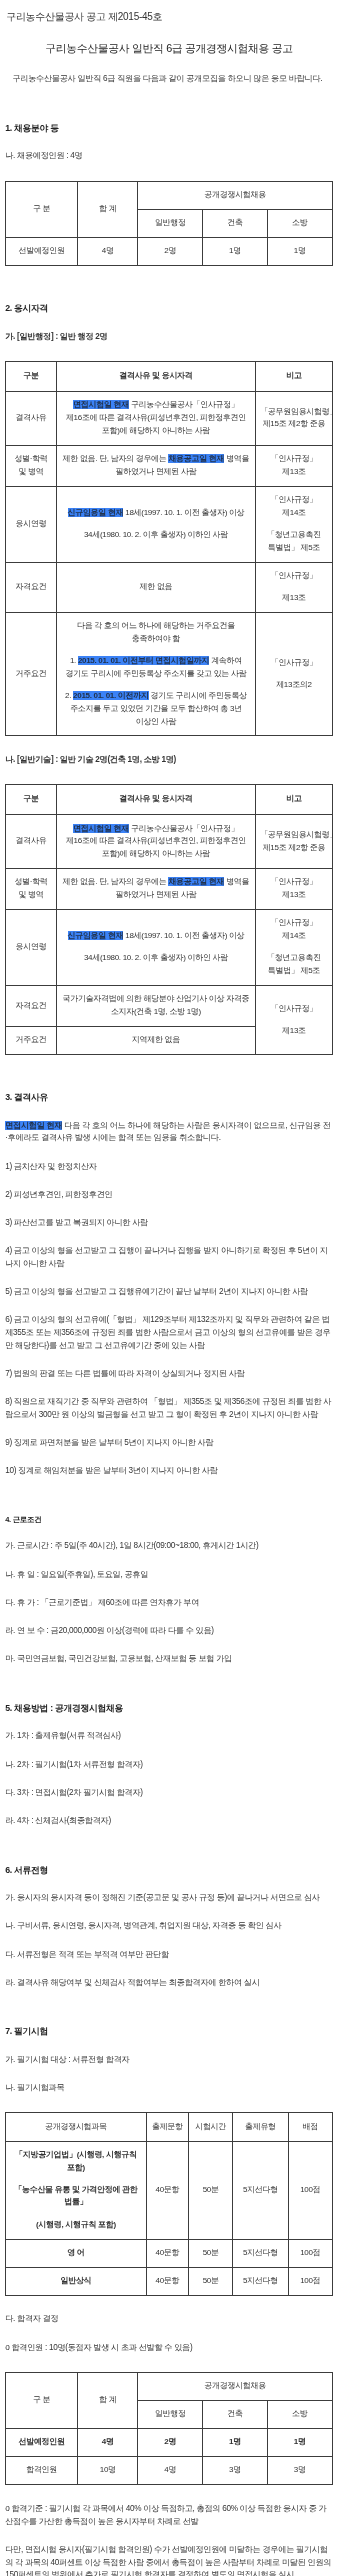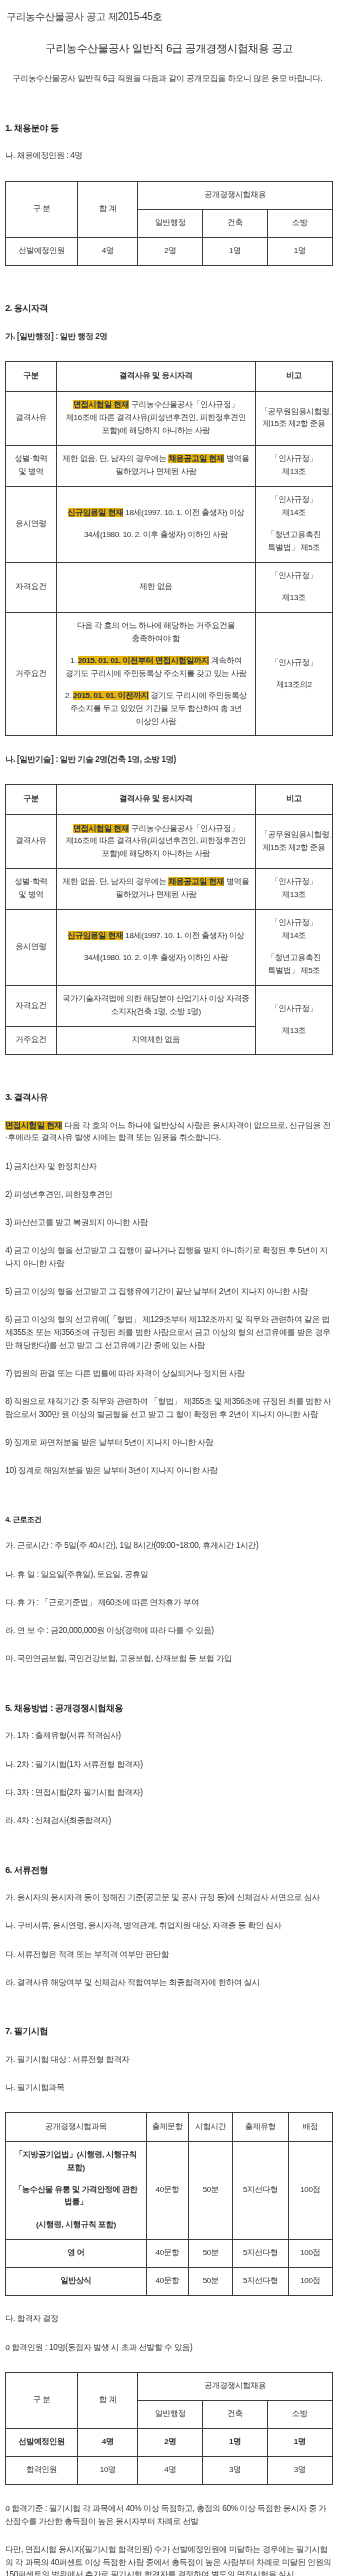--- a/index.html
+++ b/index.html
@@ -5,21 +5,21 @@
   html,body{margin:0;padding:0;background:#ffffff;}
   body{width:338px;font-family:"Liberation Sans","DejaVu Sans",sans-serif;color:#333333;}
   #doc{padding:7.2px 5.2px 31px 5.2px;}
   .notice{font-size:10px;margin:3.1px 0 17.5px 1px;letter-spacing:-0.3px;}
   .title{font-size:10.8px;font-weight:normal;text-align:center;margin:5.2px 0 17.5px 0;letter-spacing:-0.3px;color:#222;}
   .p{font-size:8.2px;line-height:1.55;margin:15.5px 0;letter-spacing:-0.3px;}
   .intro{padding-left:7.2px;}
   .h{font-size:8.8px;font-weight:bold;margin:37px 0 15.5px 0;letter-spacing:-0.3px;color:#222;}
   .hs{font-size:7.5px;}
   .b{font-weight:bold;}
-  .hl{background:#eab308;font-weight:bold;color:#20324d;}
+  .hl{background:#3b82f6;font-weight:bold;color:#20324d;}
   table{width:100%;border-collapse:collapse;table-layout:fixed;margin:17.5px 0;}
   td{border:0.5px solid #3c3c3c;text-align:center;vertical-align:middle;font-size:8px;line-height:1.6;padding:7.2px 4.1px;letter-spacing:-0.3px;word-break:keep-all;}
   td.th{padding:8.2px 3.1px;}
   td.bld{font-weight:bold;}
   .cl + .cl{margin-top:9.3px;}
 </style>
 </head>
 <body>
 
 <div id="doc">
@@ -231,21 +231,21 @@
           <td>
             <div class="cl"><span>거주요건</span></div>
           </td>
           <td>
             <div class="cl"><span>지역제한 없음</span></div>
           </td>
         </tr>
       </tbody>
     </table>
     <div class="h"><span>3. 결격사유</span></div>
-    <div class="p"><span class="hl">면접시험일 현재</span><span> 다음 각 호의 어느 하나에 일반상식 사람은 응시자격이 없으므로, 신규임용 전·후에라도 결격사유 발생 시에는 합격 또는 임용을 취소합니다.</span></div>
+    <div class="p"><span class="hl">면접시험일 현재</span><span> 다음 각 호의 어느 하나에 해당하는 사람은 응시자격이 없으므로, 신규임용 전·후에라도 결격사유 발생 시에는 합격 또는 임용을 취소합니다.</span></div>
     <div class="p"><span>1) 금치산자 및 한정치산자</span></div>
     <div class="p"><span>2) 피성년후견인, 피한정후견인</span></div>
     <div class="p"><span>3) 파산선고를 받고 복권되지 아니한 사람</span></div>
     <div class="p"><span>4) 금고 이상의 형을 선고받고 그 집행이 끝나거나 집행을 받지 아니하기로 확정된 후 5년이 지나지 아니한 사람</span></div>
     <div class="p"><span>5) 금고 이상의 형을 선고받고 그 집행유예기간이 끝난 날부터 2년이 지나지 아니한 사람</span></div>
     <div class="p"><span>6) 금고 이상의 형의 선고유예(「형법」 제129조부터 제132조까지 및 직무와 관련하여 같은 법 제355조 또는 제356조에 규정된 죄를 범한 사람으로서 금고 이상의 형의 선고유예를 받은 경우만 해당한다)를 선고 받고 그 선고유예기간 중에 있는 사람</span></div>
     <div class="p"><span>7) 법원의 판결 또는 다른 법률에 따라 자격이 상실되거나 정지된 사람</span></div>
     <div class="p"><span>8) 직원으로 재직기간 중 직무와 관련하여 「형법」 제355조 및 제356조에 규정된 죄를 범한 사람으로서 300만 원 이상의 벌금형을 선고 받고 그 형이 확정된 후 2년이 지나지 아니한 사람</span></div>
     <div class="p"><span>9) 징계로 파면처분을 받은 날부터 5년이 지나지 아니한 사람</span></div>
     <div class="p"><span>10) 징계로 해임처분을 받은 날부터 3년이 지나지 아니한 사람</span></div>
@@ -254,21 +254,21 @@
     <div class="p"><span>나. 휴 일 : 일요일(주휴일), 토요일, 공휴일</span></div>
     <div class="p"><span>다. 휴 가 : 「근로기준법」 제60조에 따른 연차휴가 부여</span></div>
     <div class="p"><span>라. 연 보 수 : 금20,000,000원 이상(경력에 따라 다를 수 있음)</span></div>
     <div class="p"><span>마. 국민연금보험, 국민건강보험, 고용보험, 산재보험 등 보험 가입</span></div>
     <div class="h"><span>5. 채용방법 : 공개경쟁시험채용</span></div>
     <div class="p"><span>가. 1차 : 출제유형(서류 적격심사)</span></div>
     <div class="p"><span>나. 2차 : 필기시험(1차 서류전형 합격자)</span></div>
     <div class="p"><span>다. 3차 : 면접시험(2차 필기시험 합격자)</span></div>
     <div class="p"><span>라. 4차 : 신체검사(최종합격자)</span></div>
     <div class="h"><span>6. 서류전형</span></div>
-    <div class="p"><span>가. 응시자의 응시자격 등이 정해진 기준(공고문 및 공사 규정 등)에 신체검사 서면으로 심사</span></div>
+    <div class="p"><span>가. 응시자의 응시자격 등이 정해진 기준(공고문 및 공사 규정 등)에 끝나거나 서면으로 심사</span></div>
     <div class="p"><span>나. 구비서류, 응시연령, 응시자격, 병역관계, 취업지원 대상, 자격증 등 확인 심사</span></div>
     <div class="p"><span>다. 서류전형은 적격 또는 부적격 여부만 판단함</span></div>
     <div class="p"><span>라. 결격사유 해당여부 및 신체검사 적합여부는 최종합격자에 한하여 실시</span></div>
     <div class="h"><span>7. 필기시험</span></div>
     <div class="p"><span>가. 필기시험 대상 : 서류전형 합격자</span></div>
     <div class="p"><span>나. 필기시험과목</span></div>
     <table>
       <colgroup>
         <col style="width: 43%;">
         <col style="width: 13%;">

